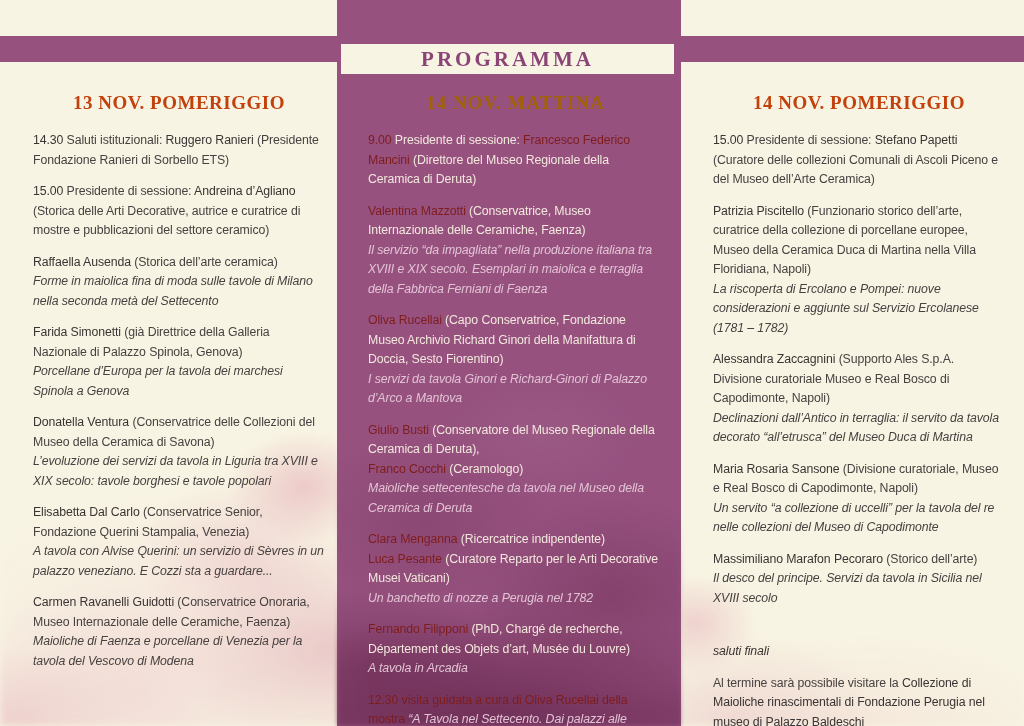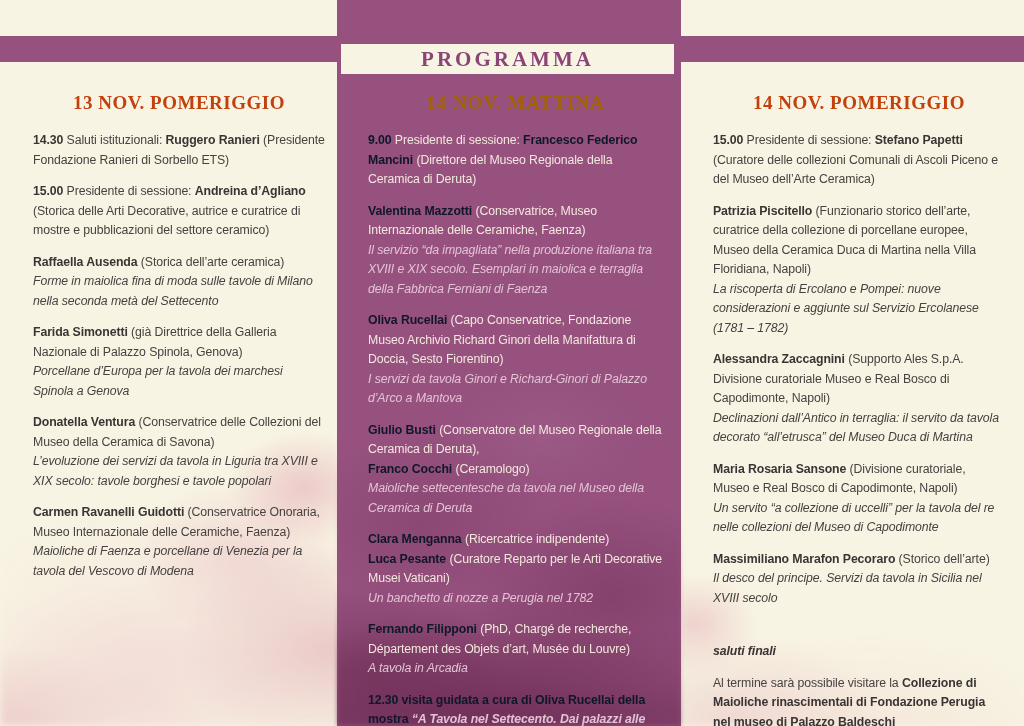--- a/index.html
+++ b/index.html
@@ -62,23 +62,23 @@
     font-family:"Liberation Serif", serif; font-weight:bold;
     font-size:19px; letter-spacing:0.5px;
   }
   .light .col-header { color:#c2410c; }
   .dark  .col-header { color:#a16207; letter-spacing:1px; }
   .entry {
     margin:0 0 12px 0; font-size:12.3px; line-height:19.5px; letter-spacing:-0.1px;
   }
   .light .entry { color:#474241; }
   .dark  .entry { color:#f2e8dc; }
-  .entry .b { font-weight:bold; }
+  .entry .b { font-weight:normal; }
   .light .entry .b { color:#3a3534; }
-  .dark  .entry .b { color:#0f172a; }
+  .dark  .entry .b { color:#7f1d1d; }
   .entry .i { font-style:italic; }
   .dark  .entry .i { color:#e2c3d4; }
   .entry.space-before { margin-top:34px; }
 </style>
 </head>
 <body>
 
 <div class="page">
 
   <div class="deco deco-left"></div>
@@ -95,20 +95,21 @@
   </div>
 
   <section class="col col-left light">
     <h2 class="col-header">13 NOV. POMERIGGIO</h2>
     <div>
         <p class="entry"><span class="b">14.30 </span><span class="">Saluti istituzionali: </span><span class="b">Ruggero Ranieri </span><span class="">(Presidente Fondazione Ranieri di Sorbello ETS)</span></p>
         <p class="entry"><span class="b">15.00 </span><span class="">Presidente di sessione: </span><span class="b">Andreina d’Agliano </span><span class="">(Storica delle Arti Decorative, autrice e curatrice di mostre e pubblicazioni del settore ceramico)</span></p>
         <p class="entry"><span class="b">Raffaella Ausenda </span><span class="">(Storica dell’arte ceramica)</span><br><span class="i">Forme in maiolica fina di moda sulle tavole di Milano nella seconda metà del Settecento</span></p>
         <p class="entry"><span class="b">Farida Simonetti </span><span class="">(già Direttrice della Galleria Nazionale di Palazzo Spinola, Genova)</span><br><span class="i">Porcellane d’Europa per la tavola dei marchesi Spinola a Genova</span></p>
         <p class="entry"><span class="b">Donatella Ventura </span><span class="">(Conservatrice delle Collezioni del Museo della Ceramica di Savona)</span><br><span class="i">L’evoluzione dei servizi da tavola in Liguria tra XVIII e XIX secolo: tavole borghesi e tavole popolari</span></p>
+        <p class="entry"><span class="b">Elisabetta Dal Carlo </span><span class="">(Conservatrice Senior, Fondazione Querini Stampalia, Venezia)</span><br><span class="i">A tavola con Alvise Querini: un servizio di Sèvres in un palazzo veneziano. E Cozzi sta a guardare...</span></p>
         <p class="entry"><span class="b">Carmen Ravanelli Guidotti </span><span class="">(Conservatrice Onoraria, Museo Internazionale delle Ceramiche, Faenza)</span><br><span class="i">Maioliche di Faenza e porcellane di Venezia per la tavola del Vescovo di Modena</span></p>
       </div>
   </section>
 
   <section class="col col-mid dark">
     <h2 class="col-header">14 NOV. MATTINA</h2>
     <div>
         <p class="entry"><span class="b">9.00 </span><span class="">Presidente di sessione: </span><span class="b">Francesco Federico Mancini </span><span class="">(Direttore del Museo Regionale della Ceramica di Deruta)</span></p>
         <p class="entry"><span class="b">Valentina Mazzotti </span><span class="">(Conservatrice, Museo Internazionale delle Ceramiche, Faenza)</span><br><span class="i">Il servizio “da impagliata” nella produzione italiana tra XVIII e XIX secolo. Esemplari in maiolica e terraglia della Fabbrica Ferniani di Faenza</span></p>
         <p class="entry"><span class="b">Oliva Rucellai </span><span class="">(Capo Conservatrice, Fondazione Museo Archivio Richard Ginori della Manifattura di Doccia, Sesto Fiorentino)</span><br><span class="i">I servizi da tavola Ginori e Richard-Ginori di Palazzo d’Arco a Mantova</span></p>

